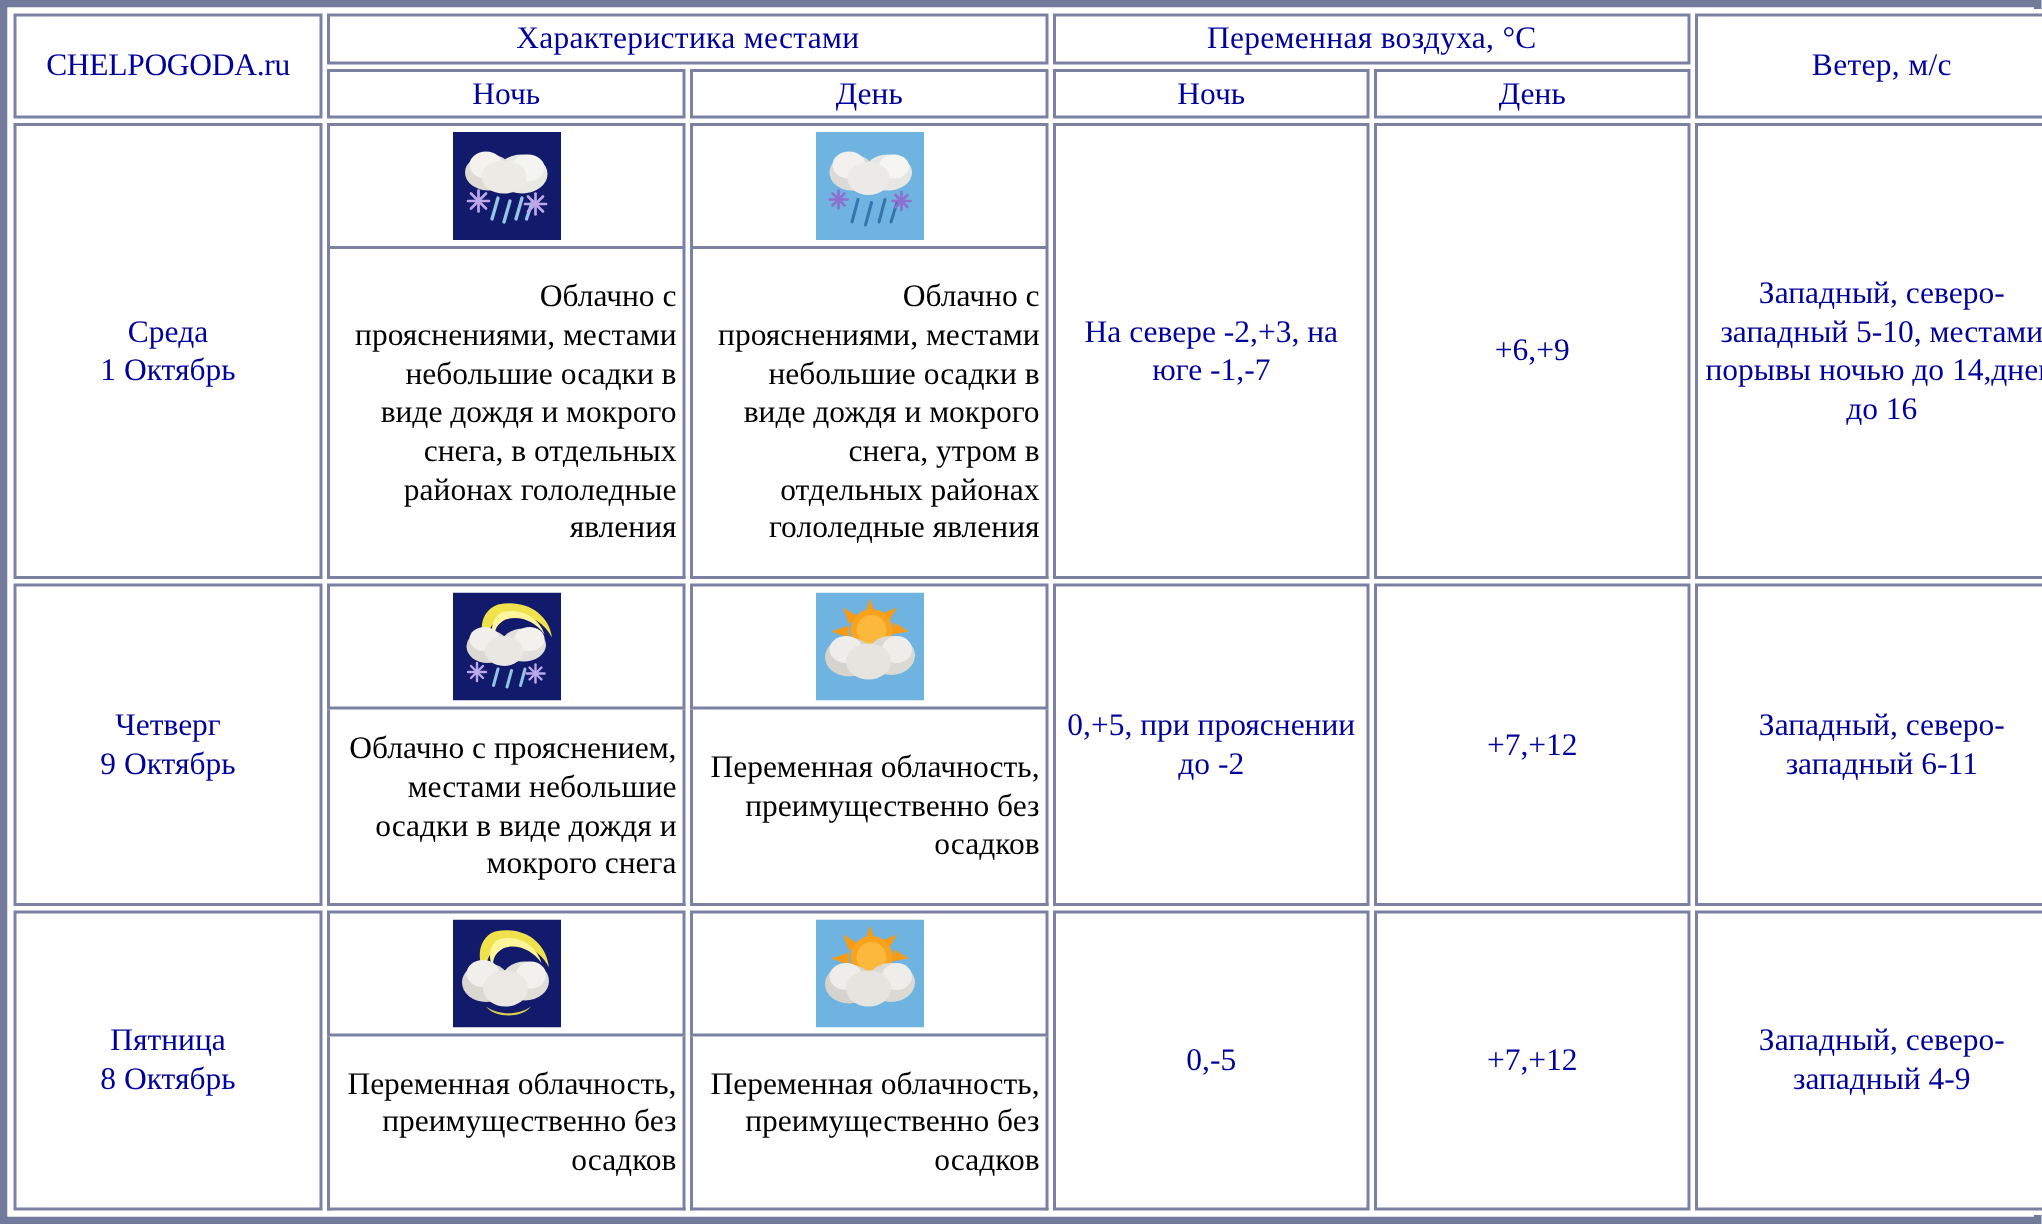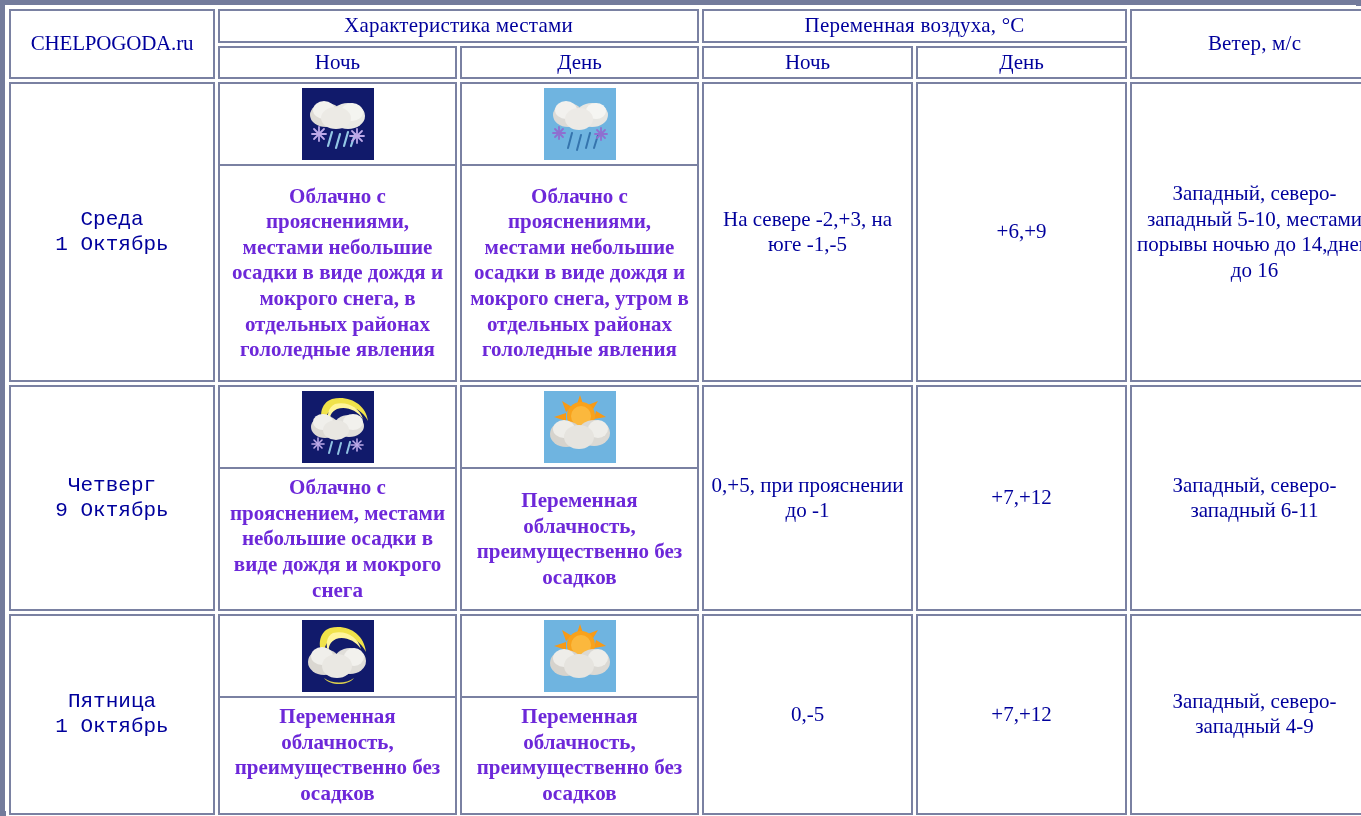--- a/index.html
+++ b/index.html
@@ -70,21 +70,20 @@
     font-weight: bold;
     font-size: 22px;
   }
 
   
   td.dayname {
     font-weight: bold;
     font-size: 22px;
     line-height: 1.3;
     white-space: pre-line;
-    font-family: Liberation Mono, monospace;
   }
   .icon-wrap {
     border: 2px solid #7a81a2;
     height: 84px;
     display: flex;
     align-items: center;
     justify-content: center;
     background: #ffffff;
     box-sizing: border-box;
   }
@@ -107,23 +106,22 @@
   }
   td.weathercell {
     border: none !important;
     padding: 0 !important;
     height: 100%;
     vertical-align: top;
   }
   .desc-text {
     font-size: 21px;
     line-height: 1.22;
-    color: #6d28d9;
-    text-align: center;
-    font-weight: bold;
+    color: #000000;
+    text-align: right;
   }
 
   
   .wicon {
     width: 72px;
     height: 72px;
     display: block;
   }
 
   
@@ -242,21 +240,21 @@
                 </g>
               </g>
             </svg>
           </div>
           <div class="desc-wrap">
             <span class="desc-text">Облачно с прояснениями, местами небольшие осадки в виде дождя и мокрого снега, утром в отдельных районах гололедные явления</span>
           </div>
         </div>
       </td>
 
-      <td>На севере -2,+3, на юге -1,-5</td>
+      <td>На севере -2,+3, на юге -1,-7</td>
       <td>+6,+9</td>
       <td>Западный, северо-западный 5-10, местами порывы ночью до 14,днем до 16</td>
     </tr>
 
     <tr style="height:215px;">
       <td class="dayname">Четверг
 9 Октябрь</td>
 
       <td class="weathercell">
         <div class="cellcol">
@@ -321,28 +319,28 @@
                 <ellipse cx="35" cy="46" rx="15" ry="12" fill="#e6e4df"></ellipse>
               </g>
             </svg>
           </div>
           <div class="desc-wrap">
             <span class="desc-text">Переменная облачность, преимущественно без осадков</span>
           </div>
         </div>
       </td>
 
-      <td>0,+5, при прояснении до -1</td>
+      <td>0,+5, при прояснении до -2</td>
       <td>+7,+12</td>
       <td>Западный, северо-западный 6-11</td>
     </tr>
 
     <tr style="height:200px;">
       <td class="dayname">Пятница
-1 Октябрь</td>
+8 Октябрь</td>
 
       <td class="weathercell">
         <div class="cellcol">
           <div class="icon-wrap">
             <svg class="wicon" viewBox="0 0 72 72">
               <rect x="0" y="0" width="72" height="72" fill="#111a6b"></rect>
               <path d="M28 8 C46 4 62 14 64 32 C58 20 44 13 33 17 C25 20 21 27 23 36 C15 30 16 12 28 8 Z" fill="#f0e24a"></path>
               <path d="M31 13 C45 10 56 18 59 29 C53 20 42 16 34 19 C28 22 26 27 27 32 C23 27 24 16 31 13 Z" fill="#fff59b"></path>
               <path d="M22 58 C30 64 44 64 52 58 C46 66 28 66 22 58 Z" fill="#f0e24a" opacity="0.9"></path>
               <g>

